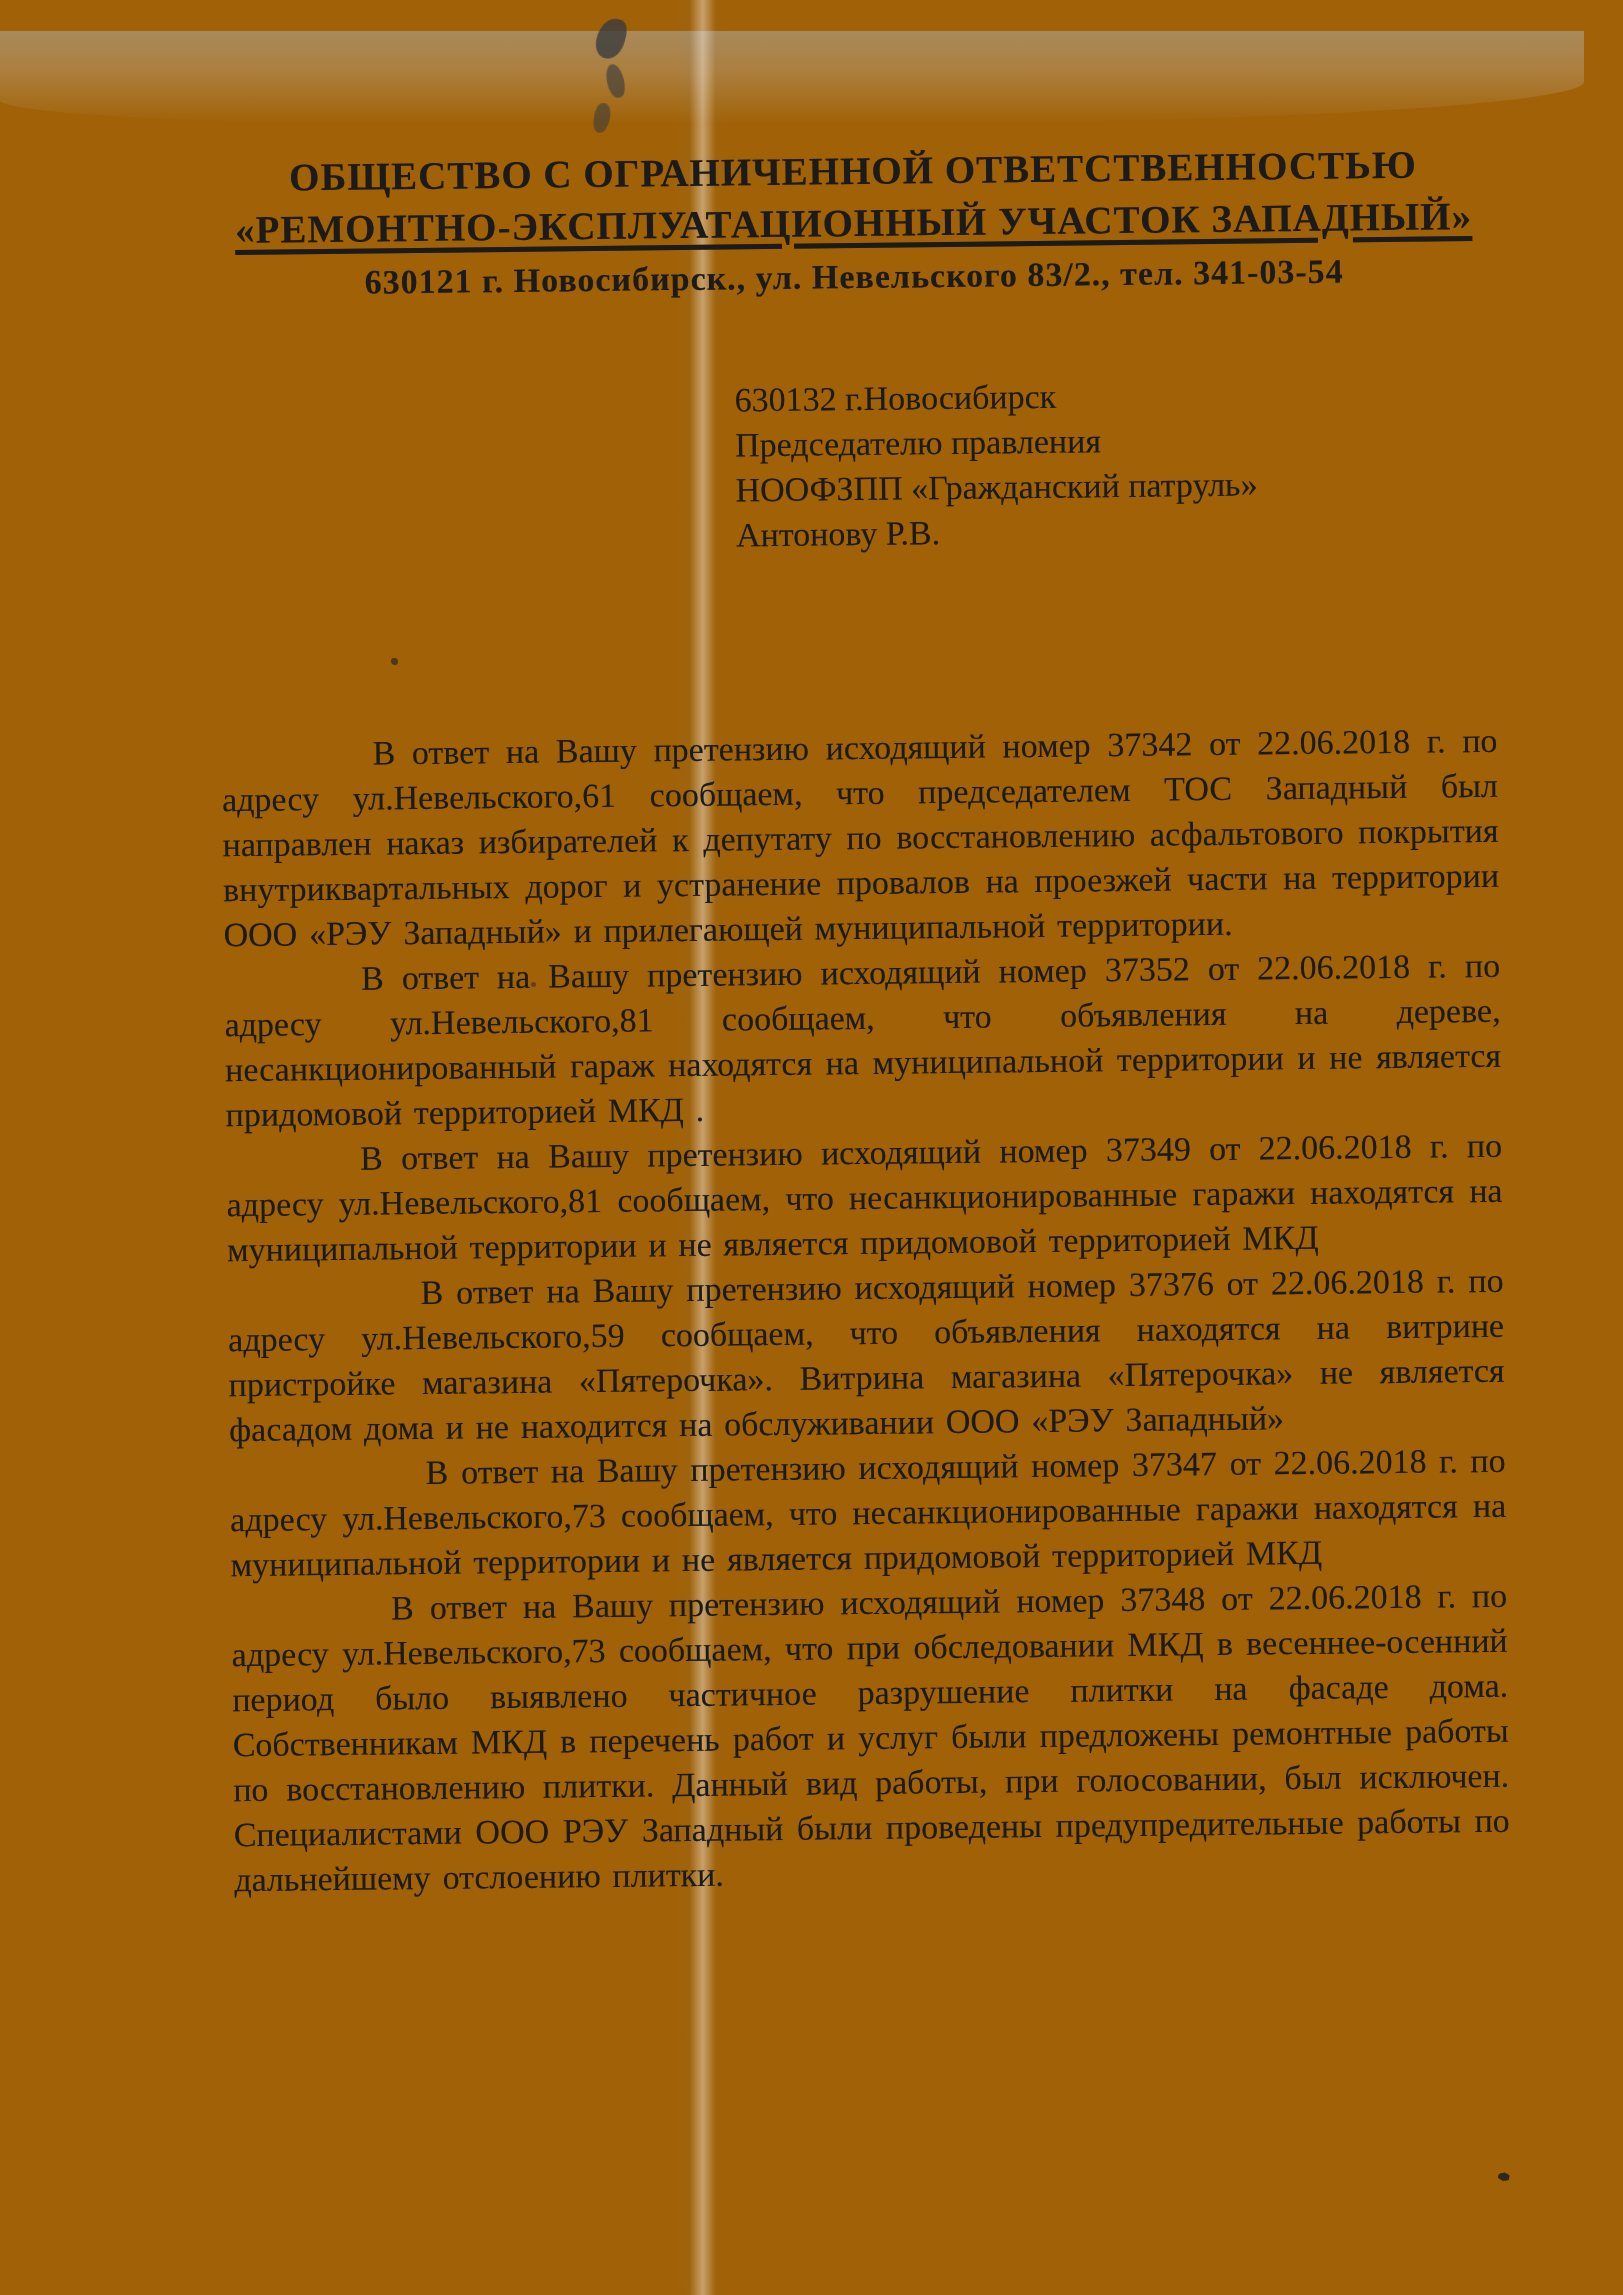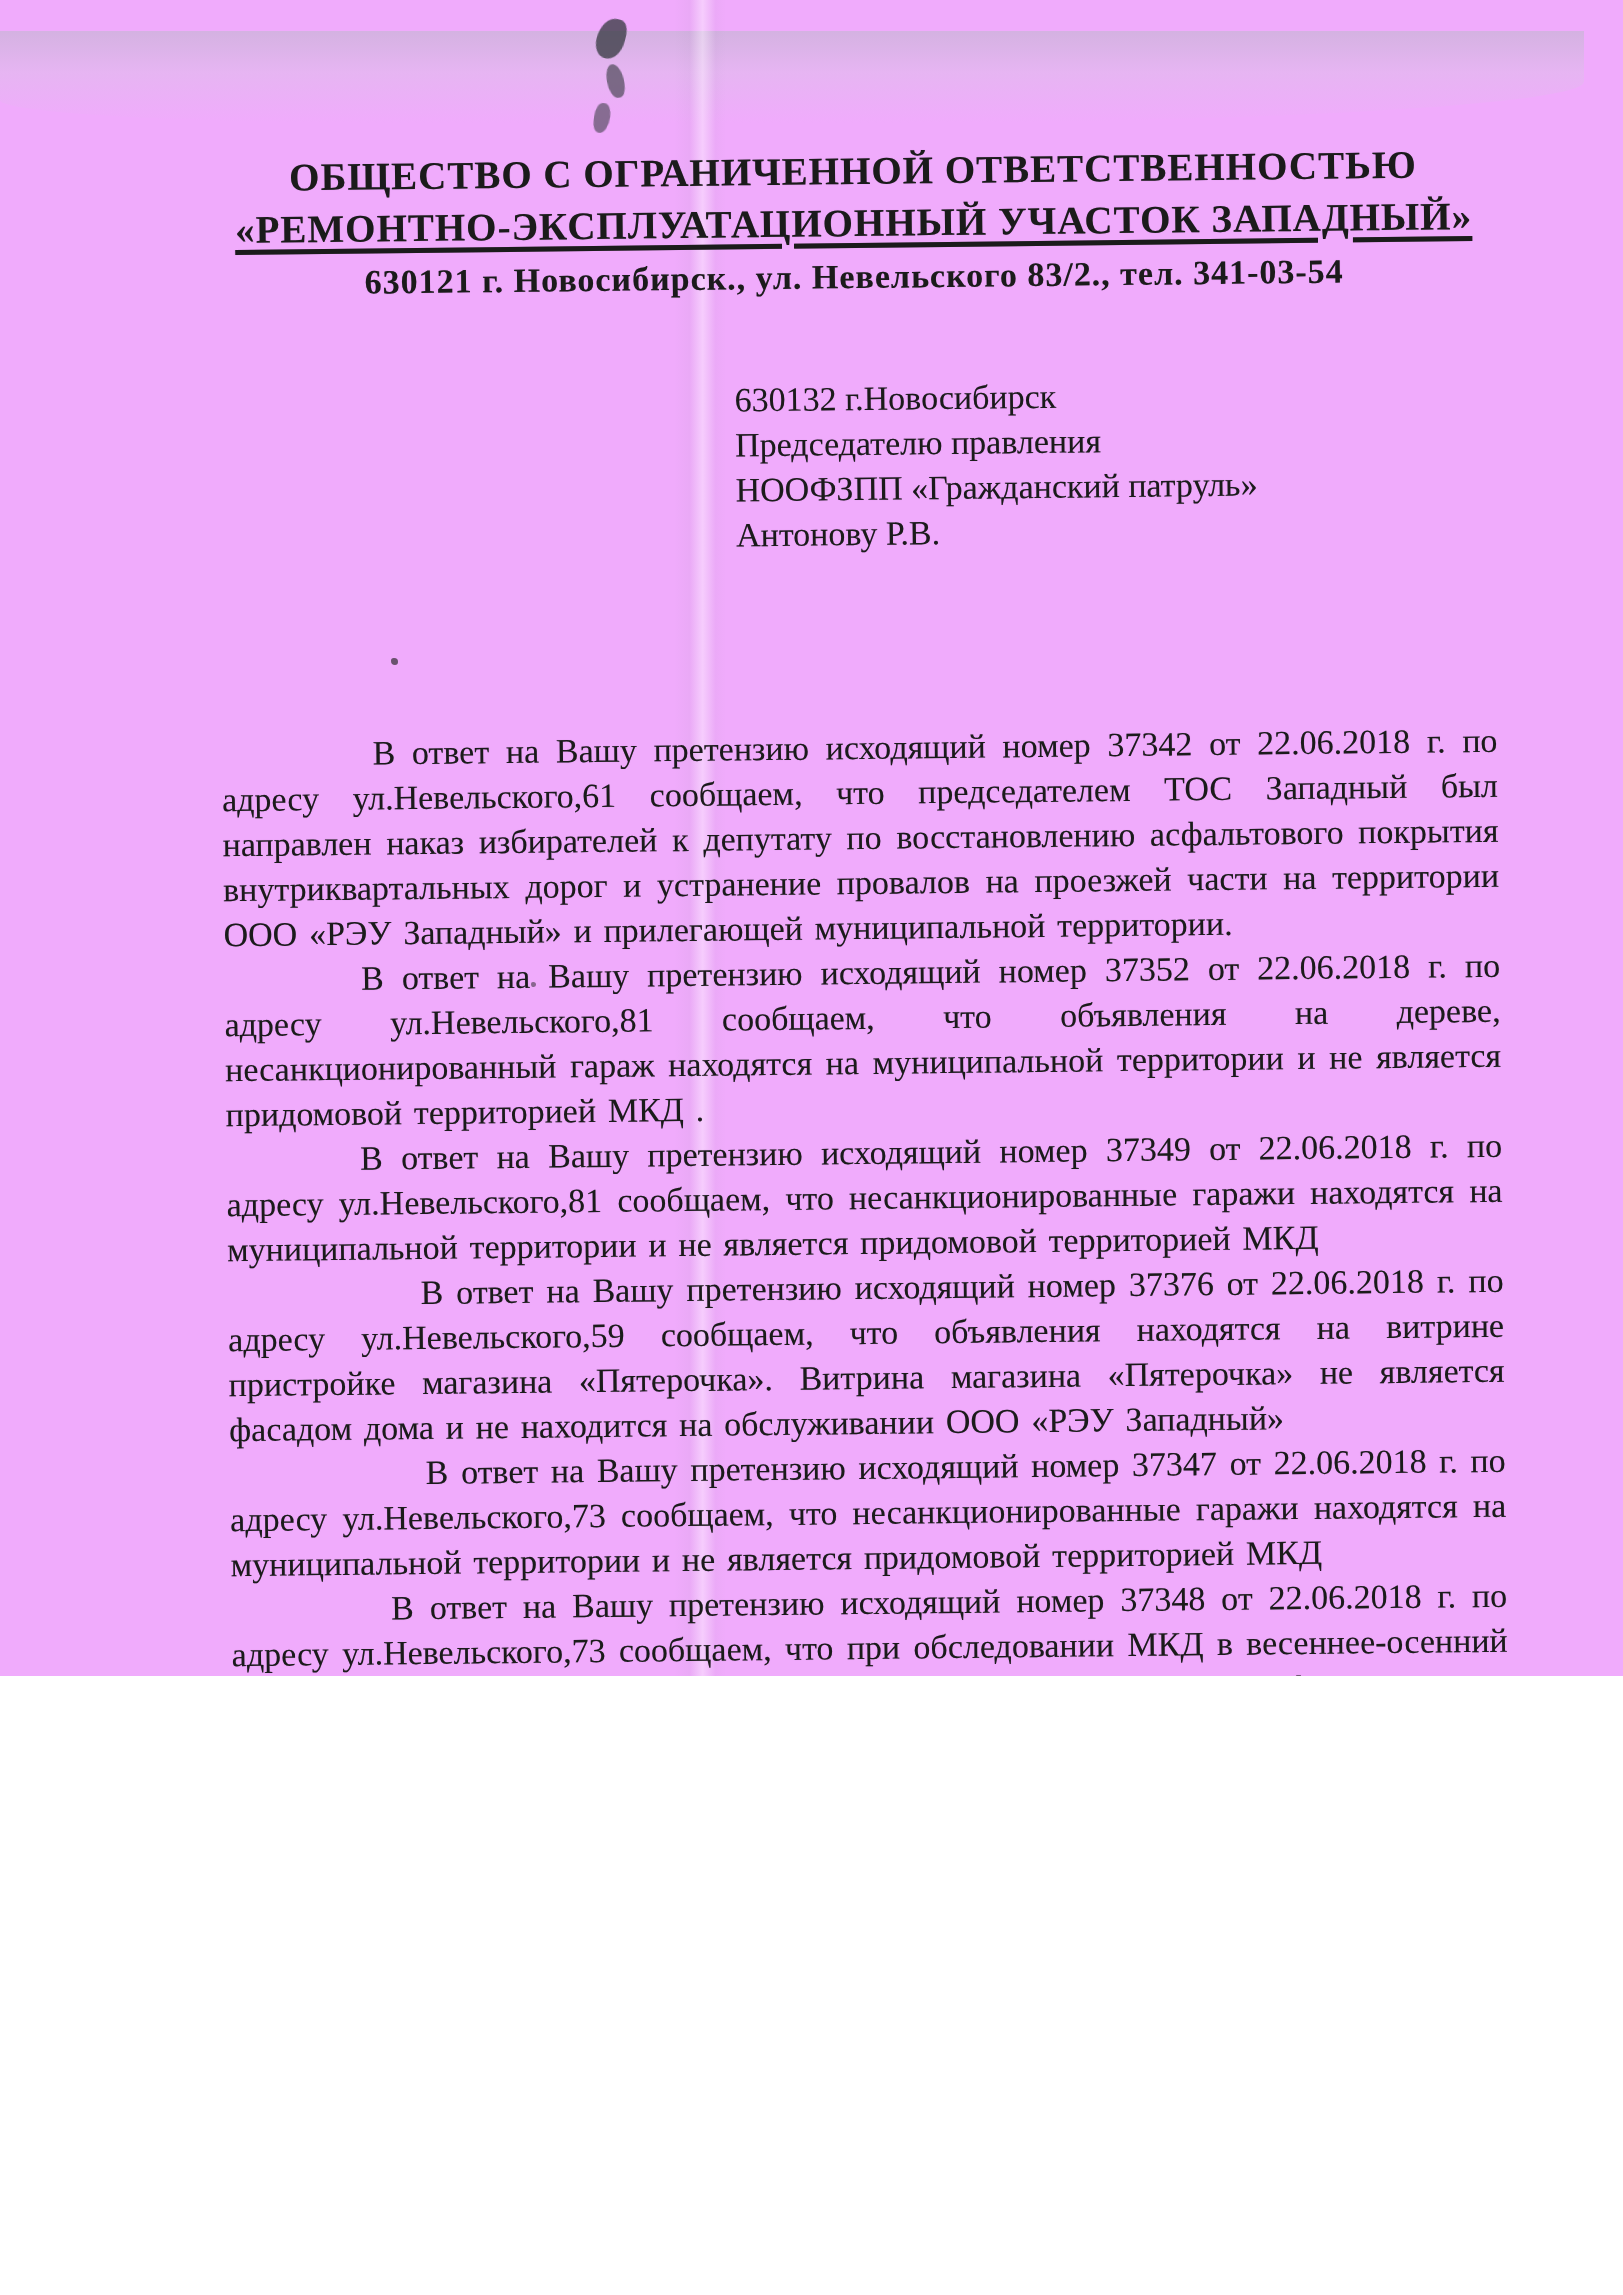--- a/index.html
+++ b/index.html
@@ -3,22 +3,22 @@
 <meta charset="utf-8">
 <style>
   html, body {
     margin: 0;
     padding: 0;
     background: #ffffff;
   }
   .page {
     position: relative;
     width: 1623px;
-    height: 1676px;
-    background: #f0abfc;
+    height: 2295px;
+    background: #a16207;
     overflow: hidden;
     font-family: "Liberation Serif", "DejaVu Serif", serif;
     color: #1b1b1b;
   }
   
   .top-band {
     position: absolute;
     left: 0;
     top: 31px;
     width: 1584px;

